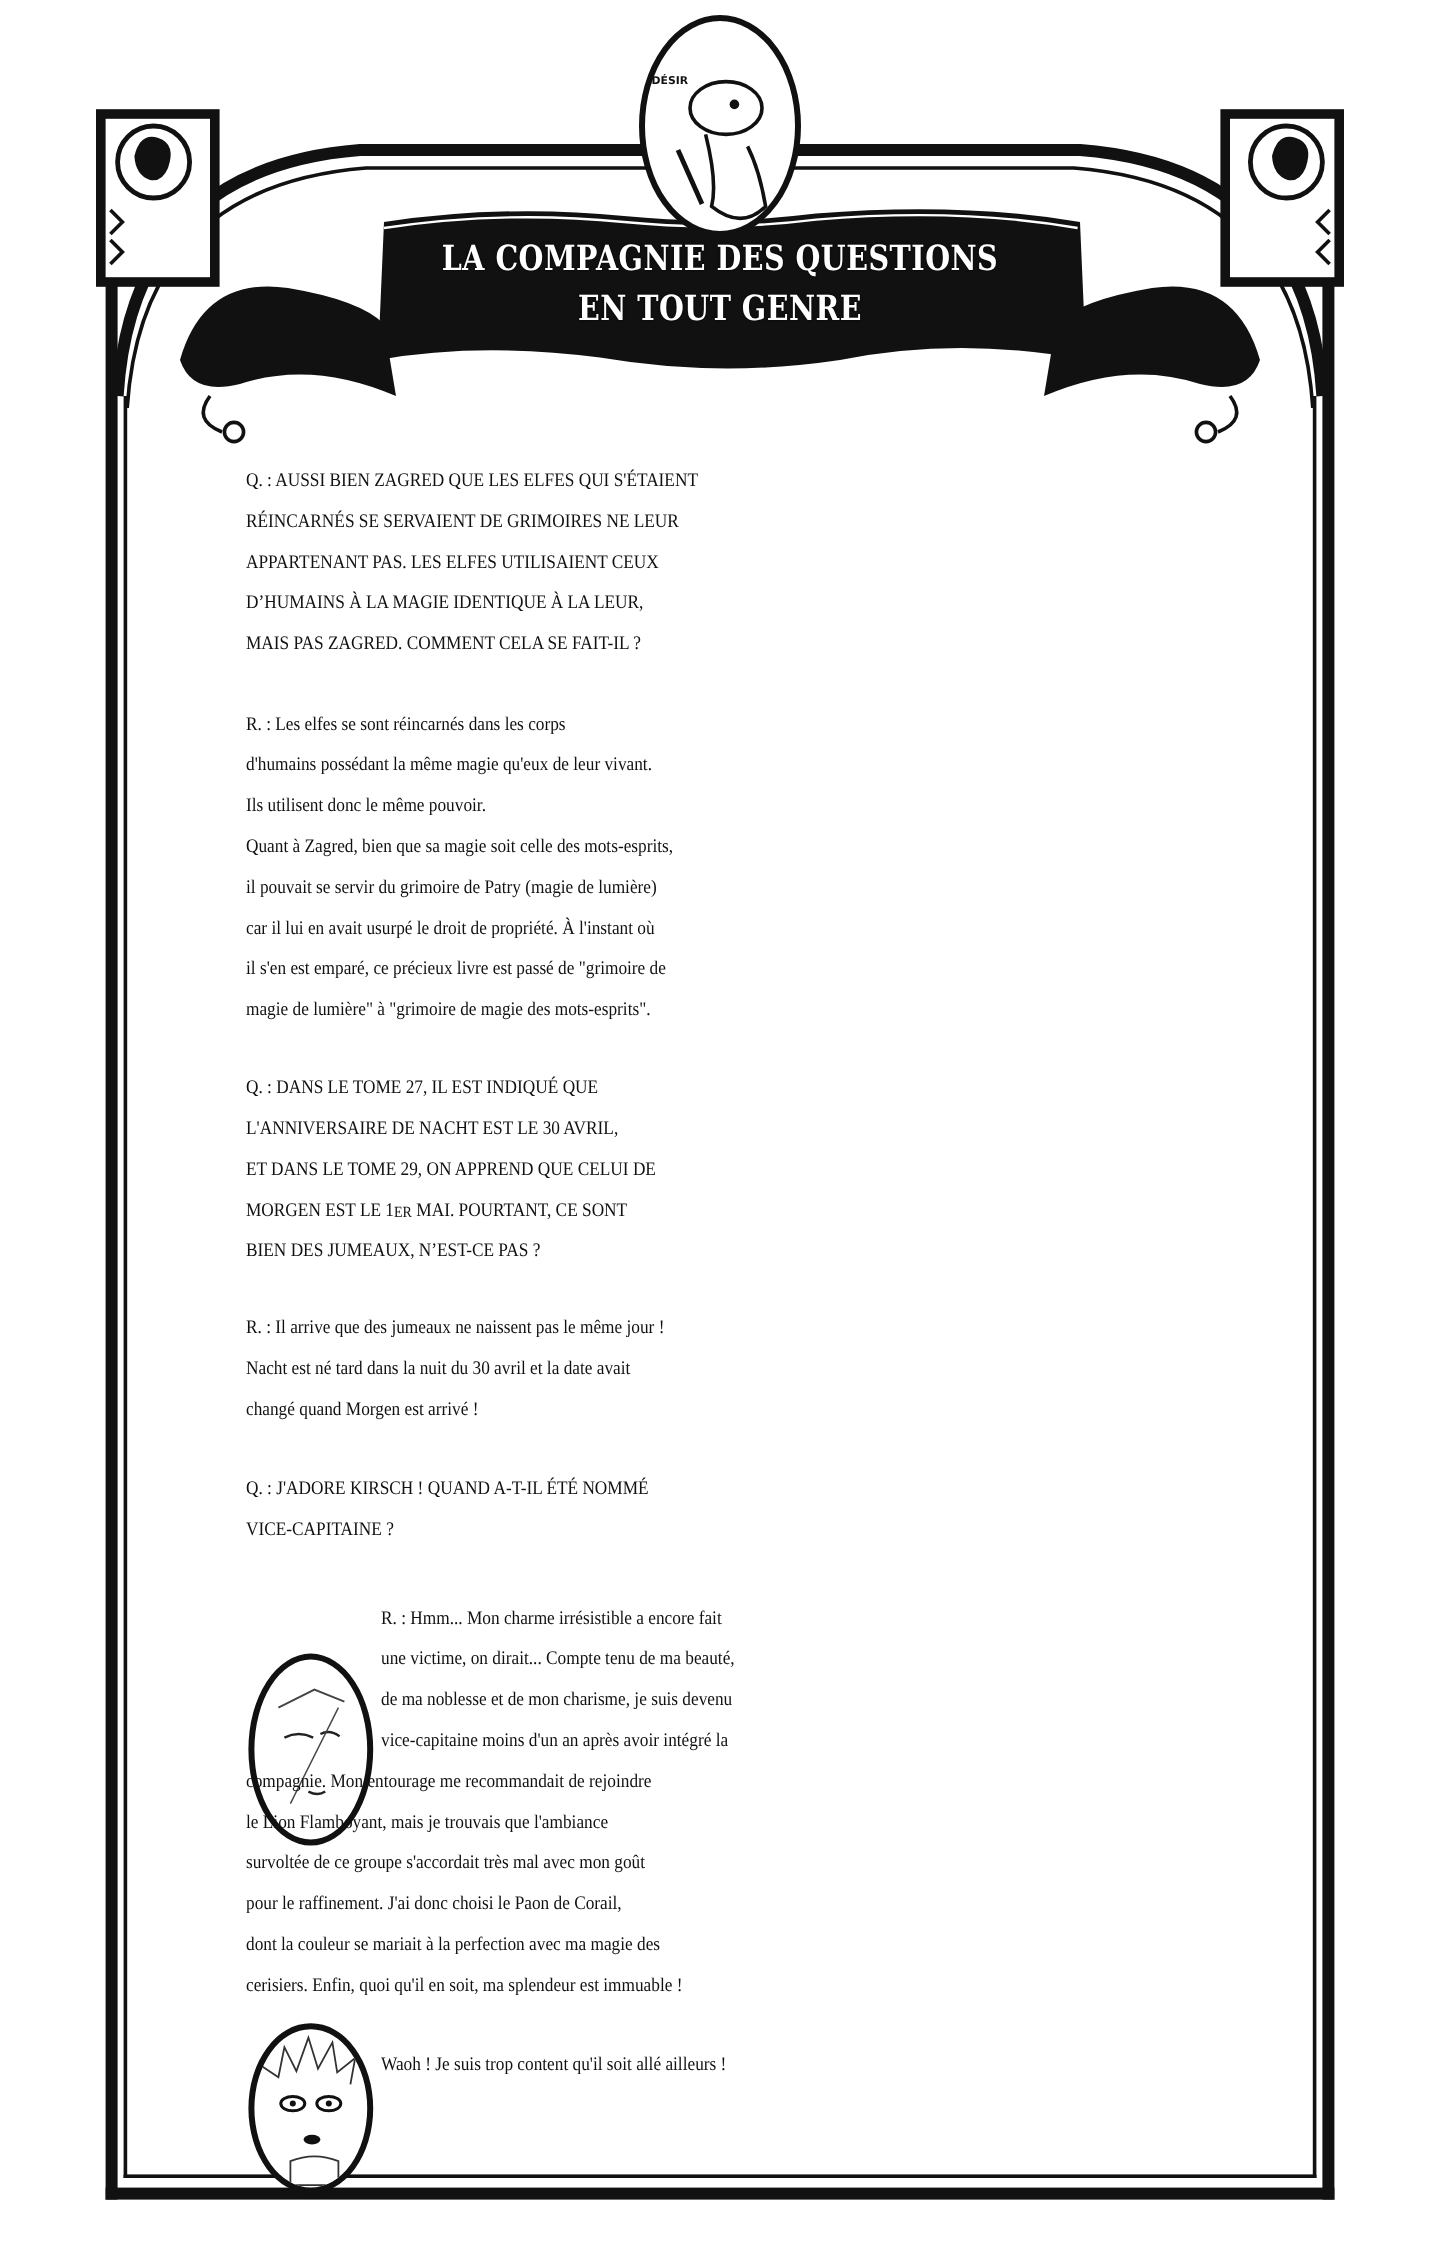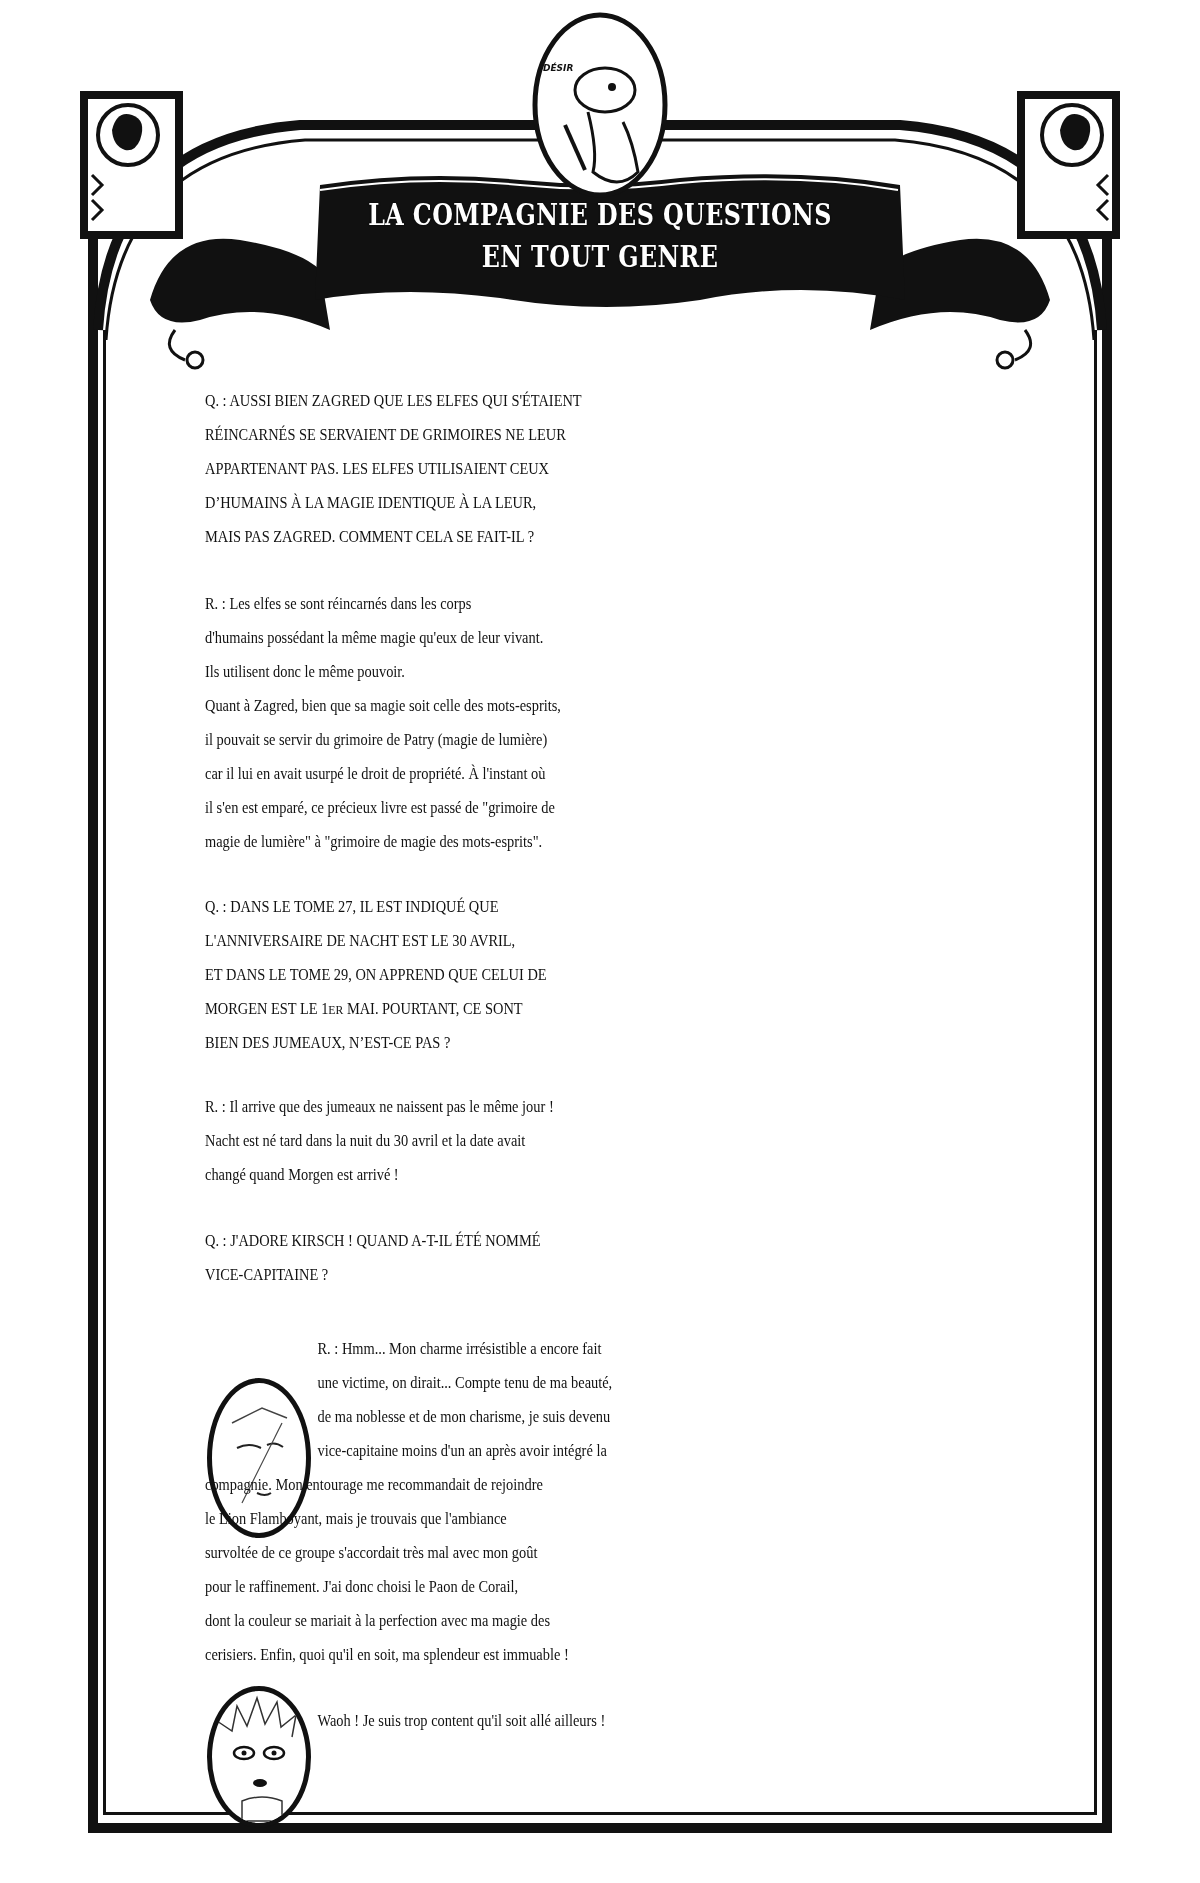--- a/index.html
+++ b/index.html
@@ -1,21 +1,21 @@
 <!DOCTYPE html>
 <html><head>
 <meta charset="utf-8">
 <style>
   html, body { margin:0; padding:0; background:#ffffff; }
   body { width:1200px; height:1883px; position:relative; overflow:hidden; font-family:"Liberation Serif","DejaVu Serif",serif; color:#111; }
   .frame-svg { position:absolute; left:0; top:0; width:1200px; height:1883px; }
   .banner-text { position:absolute; left:0; width:1200px; text-align:center; color:#fff; font-family:"DejaVu Serif","Liberation Serif",serif; font-weight:bold; font-size:29px; letter-spacing:0.5px; transform:scaleX(0.82); transform-origin:center; text-shadow:0 0 2px #000; }
   .banner-line1 { top:198px; }
   .banner-line2 { top:240px; }
-  .desir-label { position:absolute; left:543px; top:63px; font-family:"DejaVu Sans",sans-serif; font-size:9px; font-weight:bold; color:#111;font-style:italic; }
+  .desir-label { position:absolute; left:543px; top:63px; font-family:"DejaVu Sans",sans-serif; font-size:9px; font-weight:bold; color:#111; }
   .q { text-transform:none; letter-spacing:0; transform:scaleX(0.9); transform-origin:left; white-space:nowrap; }
   .r { transform:scaleX(0.9); transform-origin:left; white-space:nowrap; }
   .block { position:absolute; left:205px; }
   .line { display:block; height:34px; }
   sup { font-size:13px; vertical-align:top; line-height:20px; }
   .avatar { position:absolute; border:5px solid #111; border-radius:50%; background:#fff; overflow:hidden; }
   .avatar svg { width:100%; height:100%; }
 </style>
 </head>
 <body>

